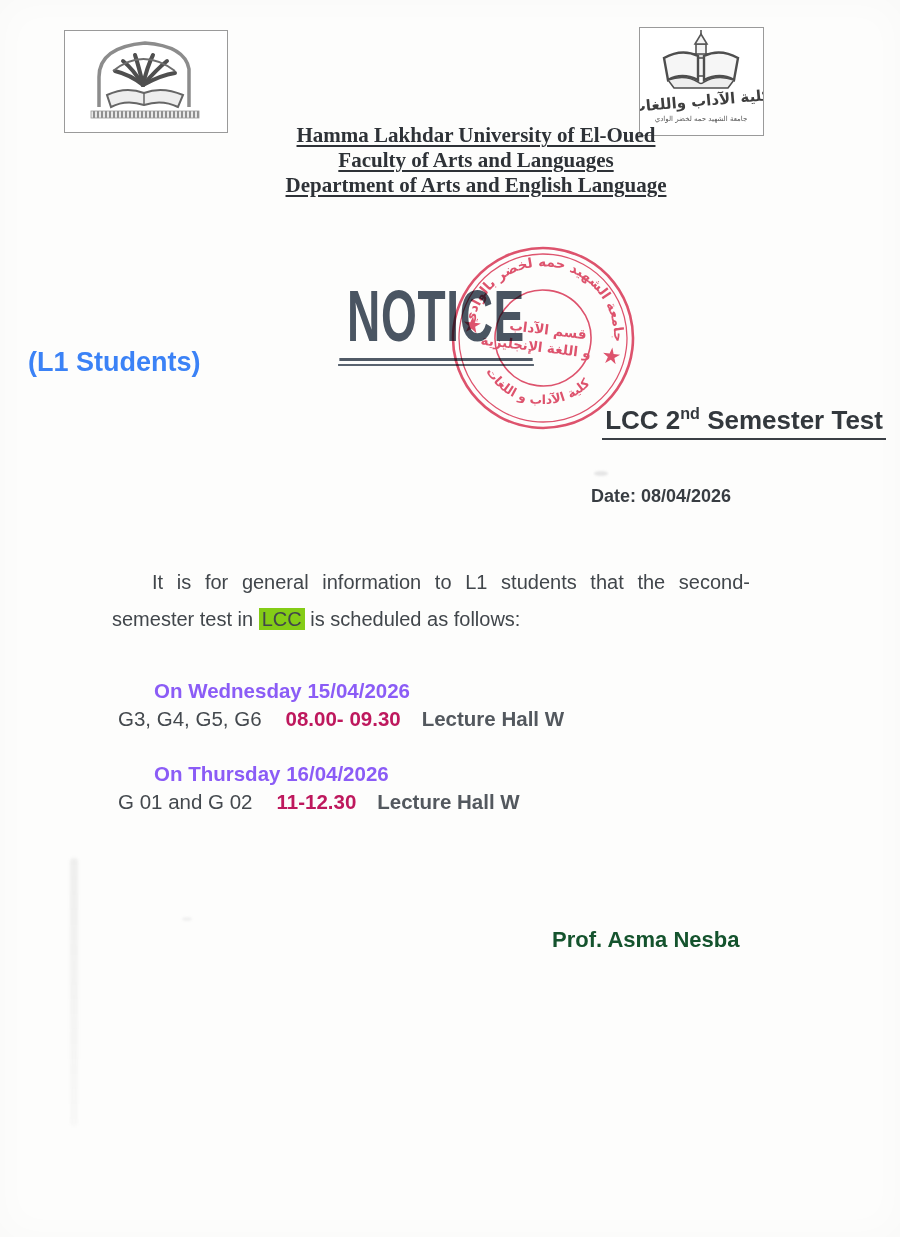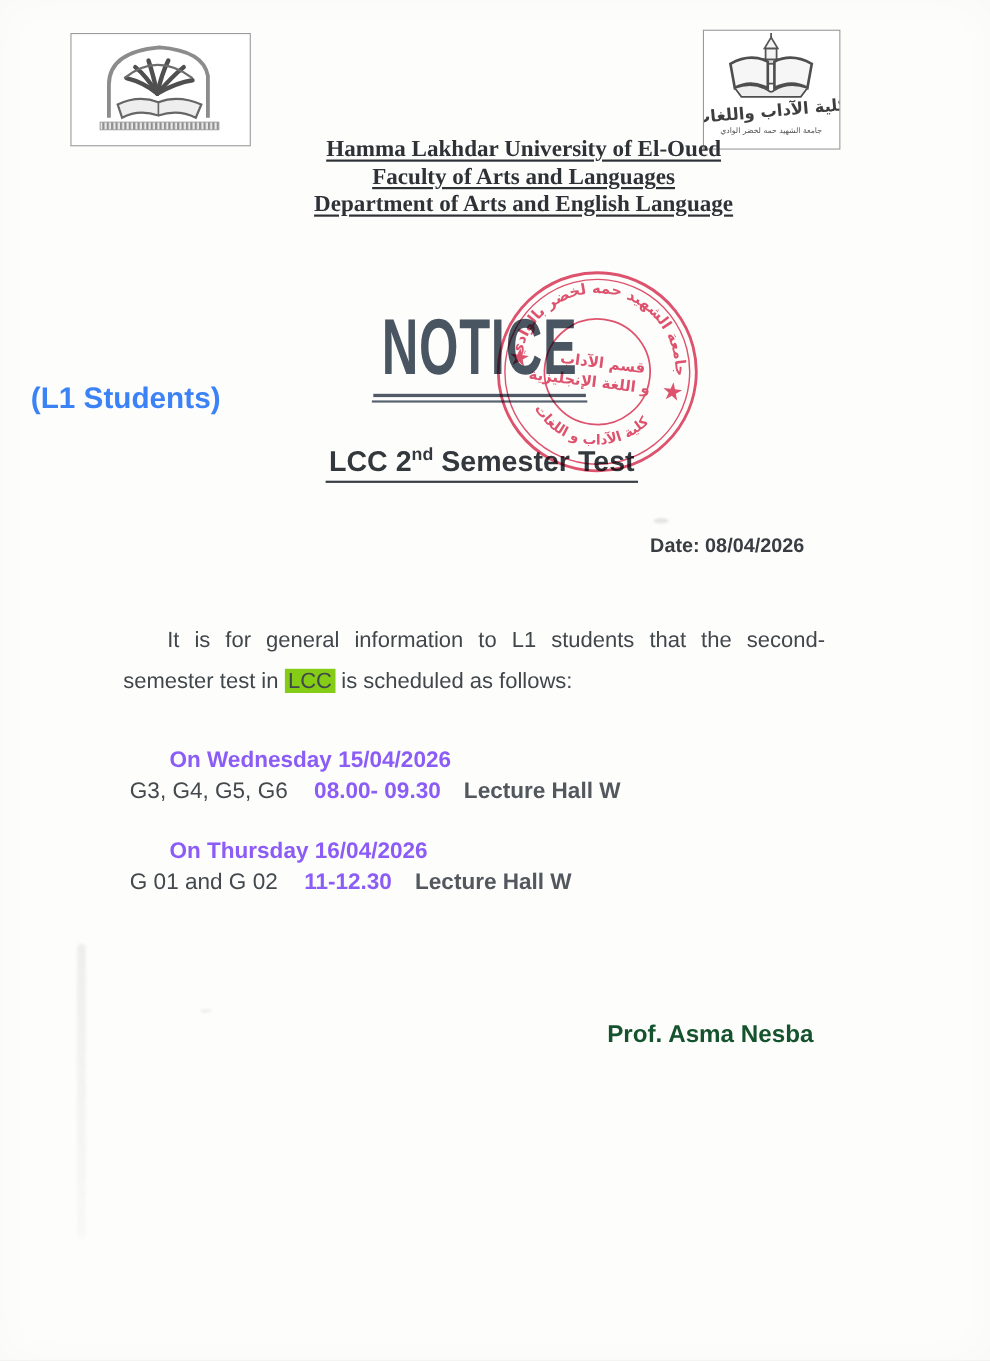--- a/index.html
+++ b/index.html
@@ -45,21 +45,21 @@
   }
 
   
   .stamp {
     position:absolute; left:449px; top:244px; width:188px; height:188px;
     transform:rotate(7deg); mix-blend-mode:multiply; opacity:.93; z-index:3;
   }
   .stamp text { font-family:"DejaVu Sans", sans-serif; font-weight:bold; }
 
   
-  .test-title { position:absolute; top:404px; left:2px; width:872px; text-align:center; z-index:1; }
+  .test-title { position:absolute; top:404px; left:14px; width:872px; text-align:right; z-index:1; }
   .test-title .tt {
     font-size:26px; font-weight:bold; color:#33383d;
     border-bottom:2.5px solid #3a3f45; padding:0 3px 3px;
   }
   .test-title sup { font-size:0.62em; vertical-align:super; }
 
   
   .date-line {
     position:absolute; left:591px; top:486px;
     font-size:18px; font-weight:bold; color:#383d42;
@@ -72,21 +72,21 @@
   }
   .para .l1 { text-align:justify; text-align-last:justify; text-indent:40px; white-space:nowrap; }
   .para .l1 { white-space:normal; }
   .hl { background:#84cc16; padding:0 3px; }
 
   
   .sched { position:absolute; left:118px; font-size:20.5px; color:#44494e; }
   .s1 { top:676px; } .s2 { top:759px; }
   .sched .day { font-weight:bold; color:#8b5cf6; line-height:29px;margin-left:36px; }
   .sched .row { line-height:28px; }
-  .sched .time  { font-weight:bold; color:#8b5cf6; margin-left:24px; }
+  .sched .time  { font-weight:bold; color:#be185d; margin-left:24px; }
   .sched .venue { font-weight:bold; color:#53585e; margin-left:21px; }
 
   
   .signature {
     position:absolute; left:552px; top:927px;
     font-size:22px; font-weight:bold; color:#14532d;
   }
 
   
   .artifact-line {

